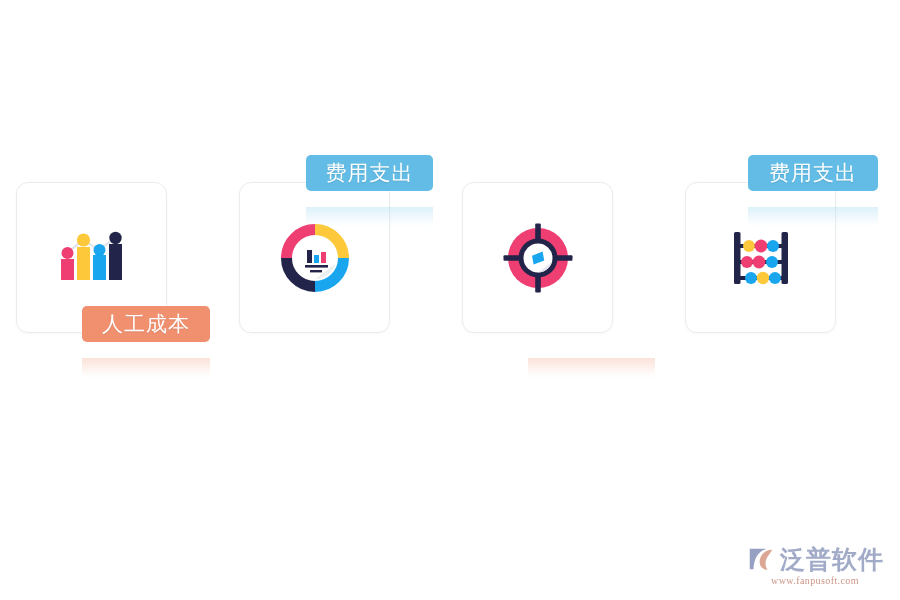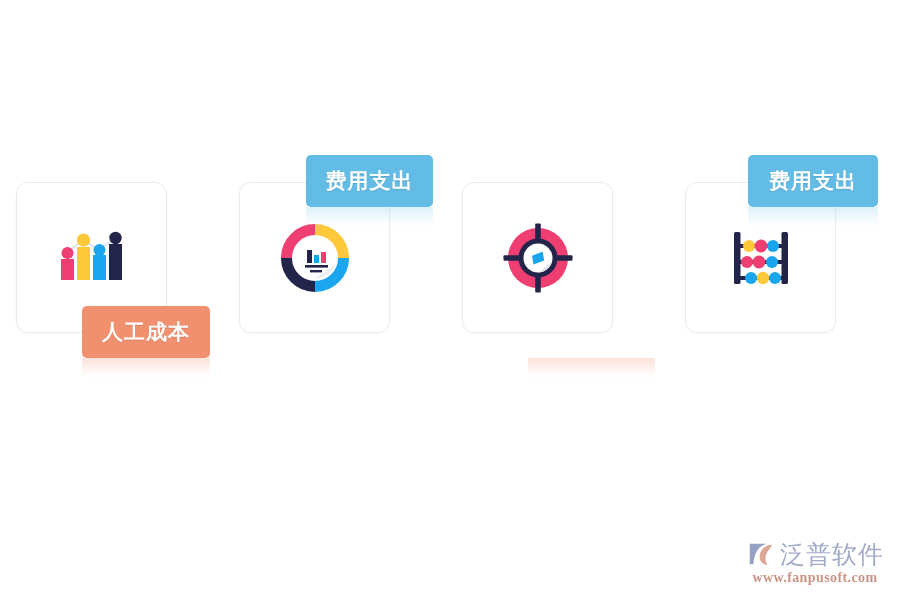--- a/index.html
+++ b/index.html
@@ -36,28 +36,28 @@
     top: 50%;
     transform: translate(-50%, -50%);
     width: 72px;
     height: 72px;
     display: block;
   }
 
   
   .label {
     position: absolute;
-    height: 52px;
+    height: 36px;
     border-radius: 5px;
     display: flex;
     align-items: center;
     justify-content: center;
     color: #ffffff;
     font-size: 21px;
-    font-weight: bold;
+    font-weight: normal;
     letter-spacing: 1px;
     white-space: nowrap;
     z-index: 5;
     text-shadow: 0 1px 1px rgba(0,0,0,0.10);
   }
   .label.orange { background: #f0906f; text-align: right; }
   .label.blue   { background: #62bce5; }
 
   
   .label-reflection {
@@ -85,29 +85,29 @@
     opacity: 0.92;
   }
   .wm-top {
     display: flex;
     align-items: center;
     gap: 4px;
   }
   .wm-mark { width: 30px; height: 30px; display: block; }
   .wm-name {
     font-size: 25px;
-    font-weight: normal;
+    font-weight: bold;
     color: #9aa4c4;
     letter-spacing: 1px;
     line-height: 1;
   }
   .wm-url {
     font-family: "Liberation Serif", "DejaVu Serif", serif;
-    font-size: 14px;
-    font-weight: bold;
+    font-size: 10px;
+    font-weight: normal;
     color: #c98c7c;
     letter-spacing: 0.4px;
     margin-top: 1px;
   }
 </style>
 </head>
 <body>
 
 <div id="stage">
 

